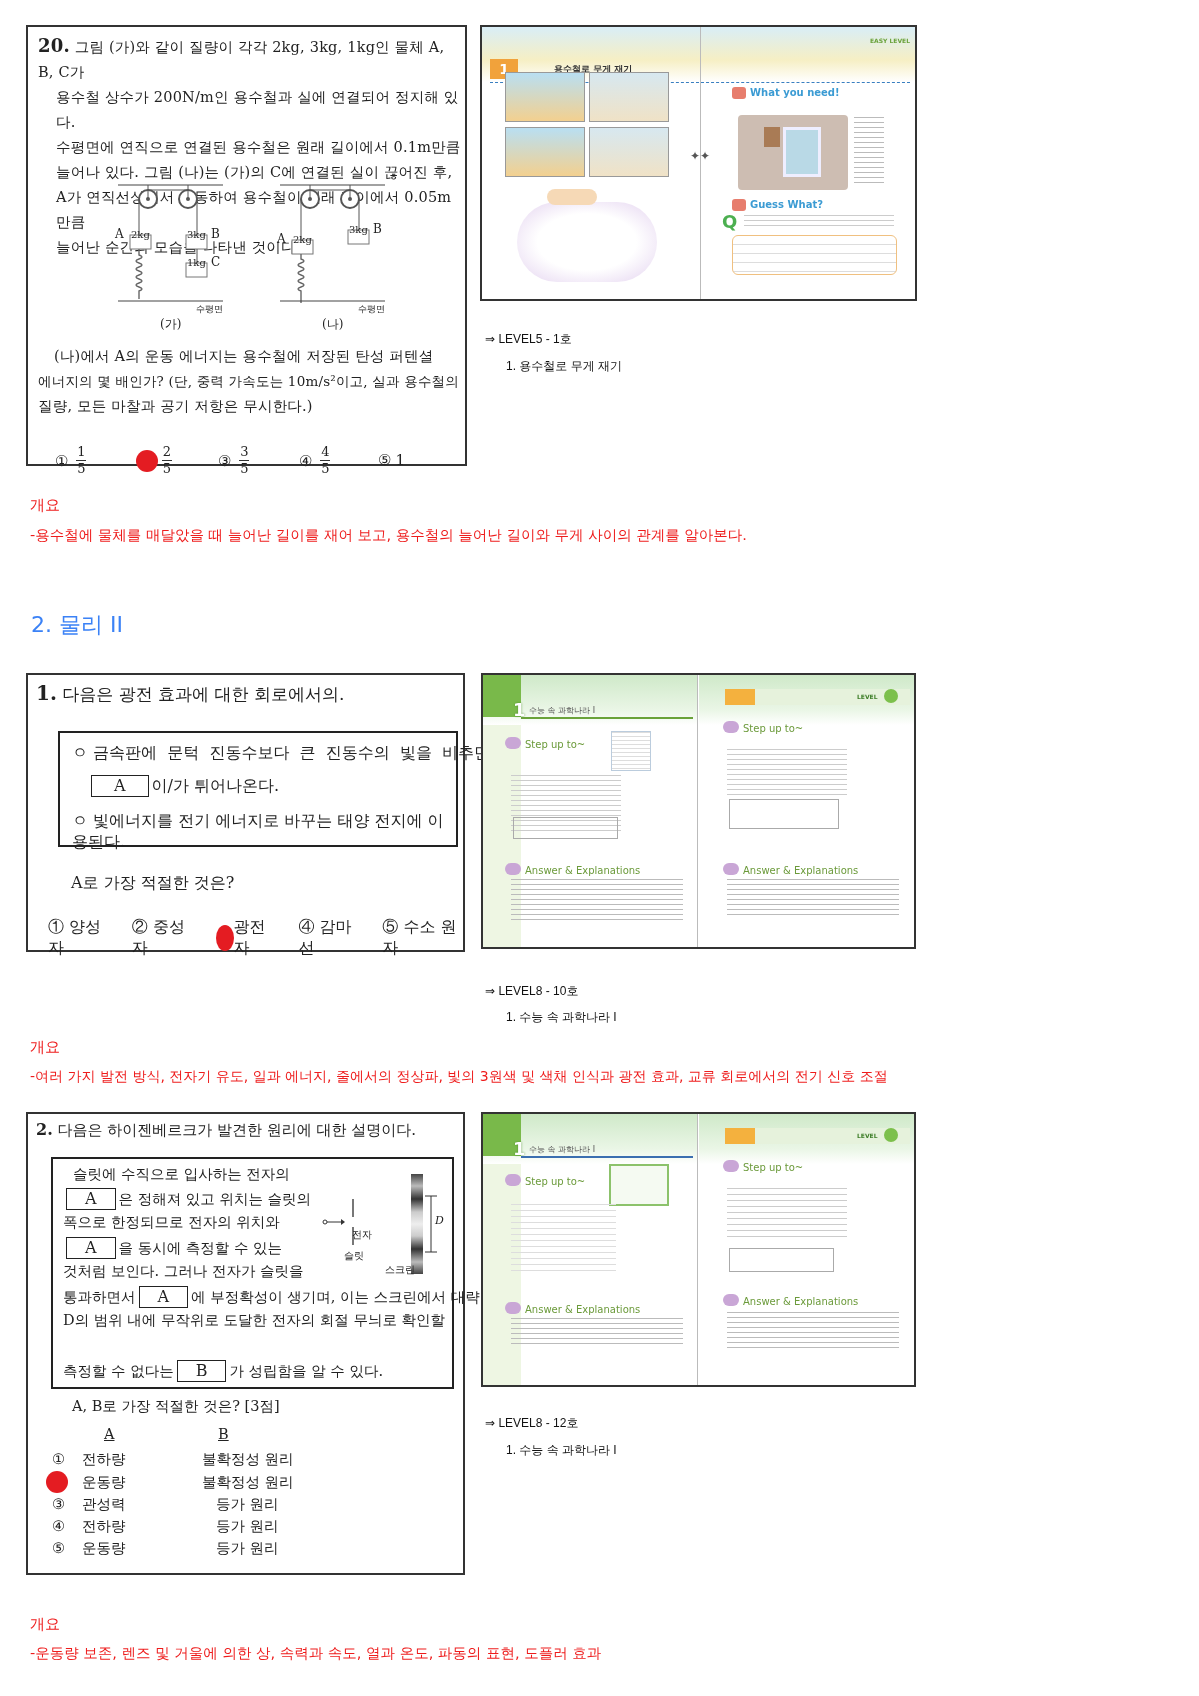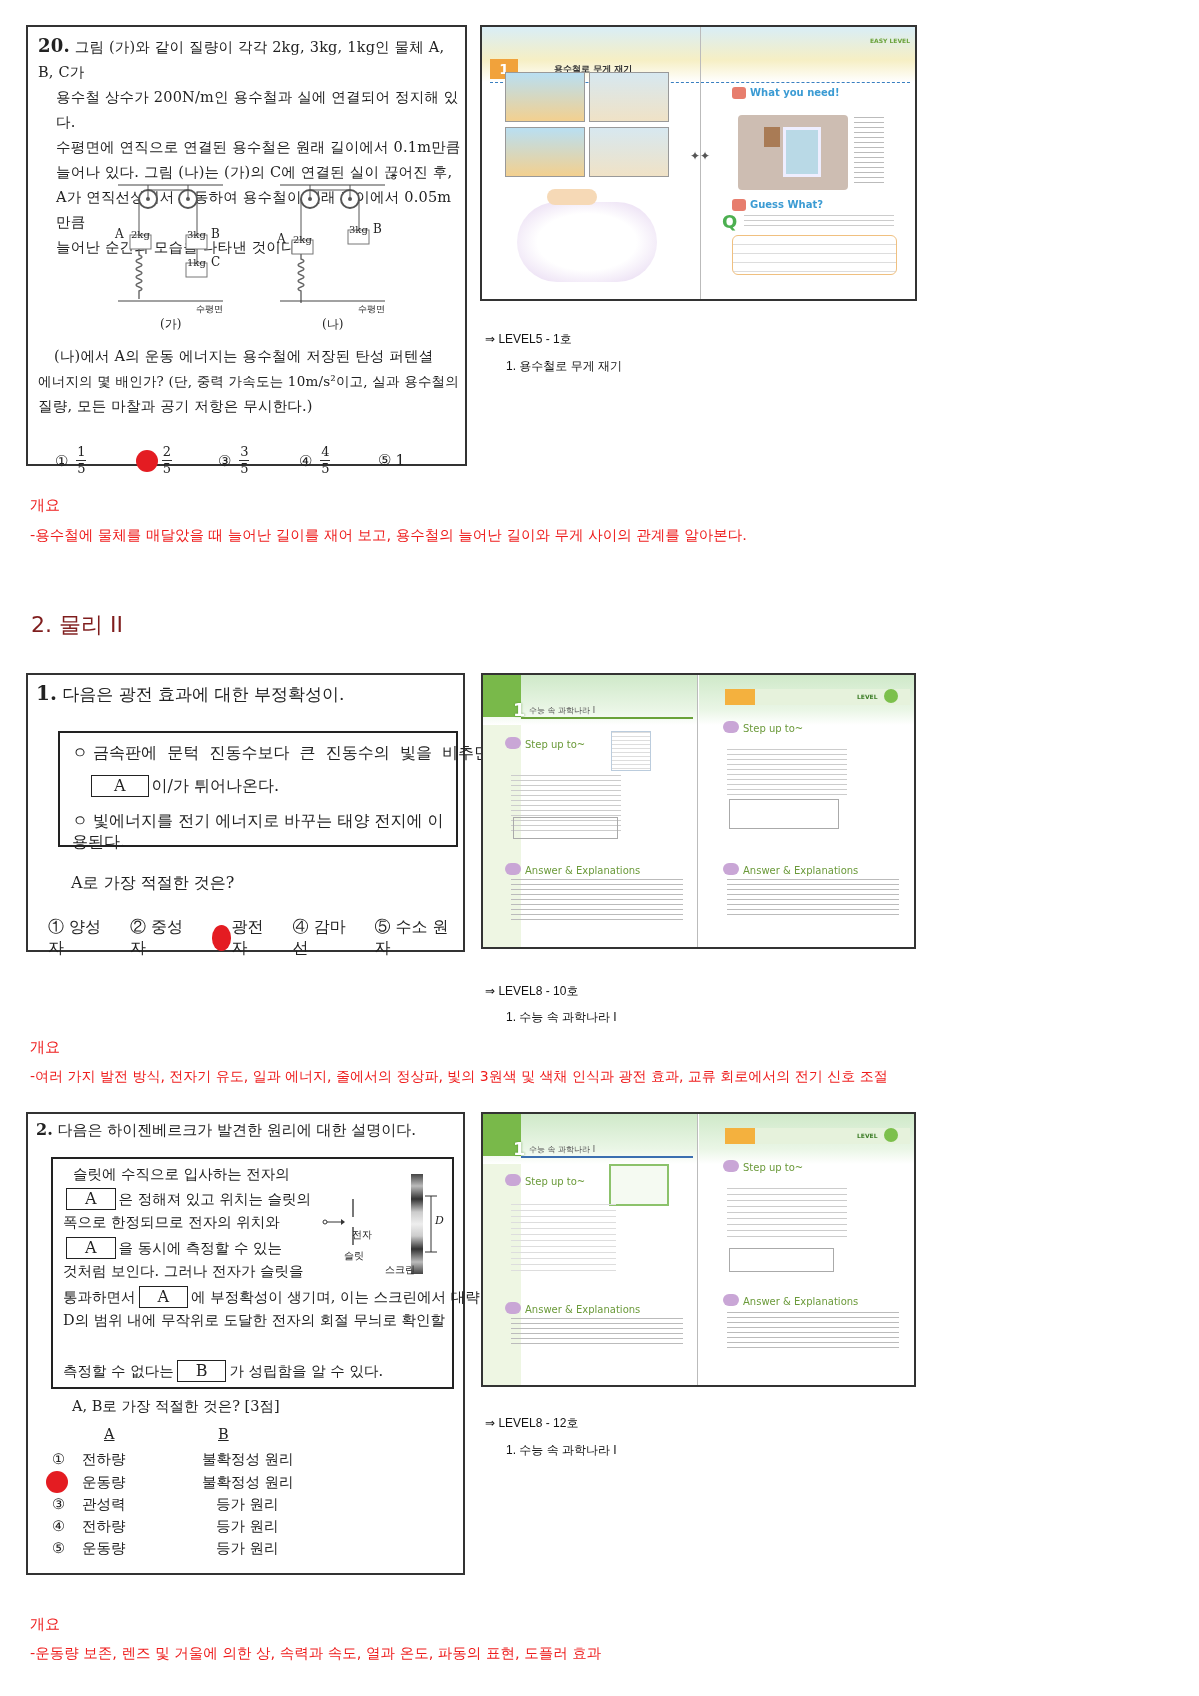--- a/index.html
+++ b/index.html
@@ -7,21 +7,21 @@
          font-family: "DejaVu Serif", "Liberation Serif", serif; color: #222; }
   .abs { position: absolute; }
   .qbox { position: absolute; border: 2px solid #333; background: #fff; }
   .tbox { position: absolute; border: 2px solid #333; background: #fff; overflow: hidden; }
   .serif { font-family: "DejaVu Serif", "Liberation Serif", serif; }
   .sans { font-family: "DejaVu Sans", "Liberation Sans", sans-serif; }
   .red-dot { display: inline-block; width: 22px; height: 22px; border-radius: 50%; background: #e41c22; vertical-align: middle; }
   .caption { font-family: Liberation Sans, sans-serif; font-size: 12px; color: #111; }
   .overview-label { font-family: "DejaVu Sans", "Liberation Sans", sans-serif; font-size: 15px; color: #ee1c1c; }
   .overview-text { font-family: "DejaVu Sans", "Liberation Sans", sans-serif; font-size: 14.5px; color: #ee1c1c; white-space: nowrap; }
-  .section-title { font-family: "DejaVu Sans", "Liberation Sans", sans-serif; font-size: 22px; color: #7f1d1d; }
+  .section-title { font-family: "DejaVu Sans", "Liberation Sans", sans-serif; font-size: 22px; color: #3b82f6; }
 
   
   .q-text { font-size: 14.5px; line-height: 25px; letter-spacing: 0.2px; }
   .q-num { font-weight: bold; font-size: 18px; }
   .frac { display: inline-flex; flex-direction: column; align-items: center; vertical-align: middle; font-size: 13px; line-height: 14px; margin-left: 4px; }
   .frac .bar { border-top: 1px solid #333; width: 10px; margin: 1px 0; }
   .choice { position: absolute; font-size: 15px; display: flex; align-items: center; }
   .circnum { font-size: 15px; margin-right: 4px; }
 
   .blank { display: inline-block; border: 1.5px solid #222; padding: 0 18px; line-height: 20px; margin: 0 3px; font-size: 16px; }
@@ -180,31 +180,31 @@
 <div class="abs caption" style="left:506px; top:358px;">1. 용수철로 무게 재기</div>
 
 <div class="abs overview-label" style="left:30px; top:496px;">개요</div>
 <div class="abs overview-text" style="left:30px; top:526px;">-용수철에 물체를 매달았을 때 늘어난 길이를 재어 보고, 용수철의 늘어난 길이와 무게 사이의 관계를 알아본다.</div>
 
 <div class="abs section-title" style="left:31px; top:610px;">2. 물리 II</div>
 
 <div class="qbox" style="left:26px; top:673px; width:439px; height:279px;">
   <div class="abs" style="left:8px; top:6px; font-size:17px;">
     <span style="font-weight:bold; font-size:20px;">1.</span>
-    <span>다음은 광전 효과에 대한 부정확성이.</span>
+    <span>다음은 광전 효과에 대한 회로에서의.</span>
   </div>
   <div class="inner-box" style="left:30px; top:56px; width:400px; height:116px;">
     <div class="abs" style="left:12px; top:10px; font-size:16px; white-space:pre;">ㅇ 금속판에  문턱  진동수보다  큰  진동수의  빛을  비추면</div>
     <div class="abs" style="left:28px; top:42px; font-size:16px;">
       <span class="blank" style="padding:0 22px;">A</span><span>이/가 튀어나온다.</span>
     </div>
     <div class="abs" style="left:12px; top:78px; font-size:16px;">ㅇ 빛에너지를 전기 에너지로 바꾸는 태양 전지에 이용된다.</div>
   </div>
   <div class="abs" style="left:43px; top:198px; font-size:16px;">A로 가장 적절한 것은?</div>
-  <div class="abs" style="left:20px; top:242px; font-size:16px; display:flex; gap:14px; align-items:flex-end;">
+  <div class="abs" style="left:20px; top:242px; font-size:16px; display:flex; gap:22px; align-items:flex-end;">
     <span><span>①</span> <span>양성자</span></span>
     <span><span>②</span> <span>중성자</span></span>
     <span style="display:inline-flex; align-items:center;">
         <span class="red-dot" style="width:20px; height:26px; border-radius:50%;"></span>
         <span>광전자</span>
       </span>
     <span><span>④</span> <span>감마선</span></span>
     <span><span>⑤</span> <span>수소 원자</span></span>
   </div>
 </div>

